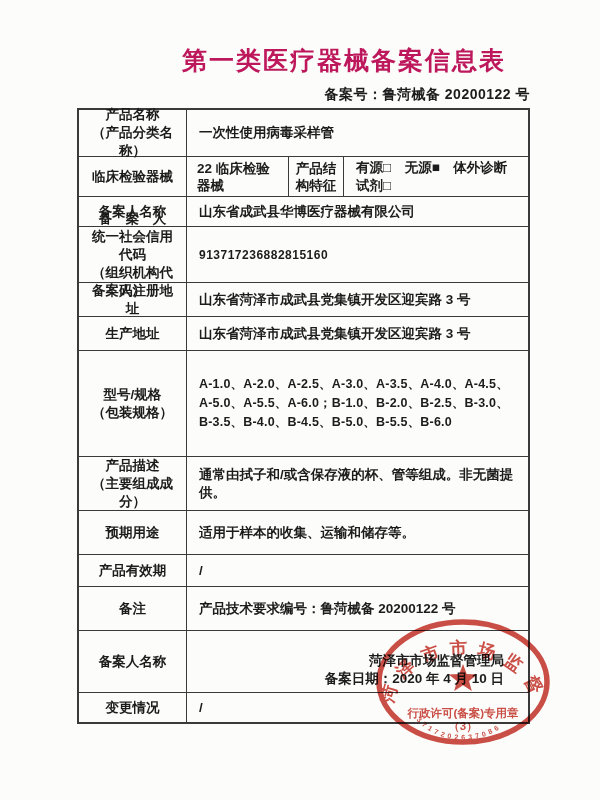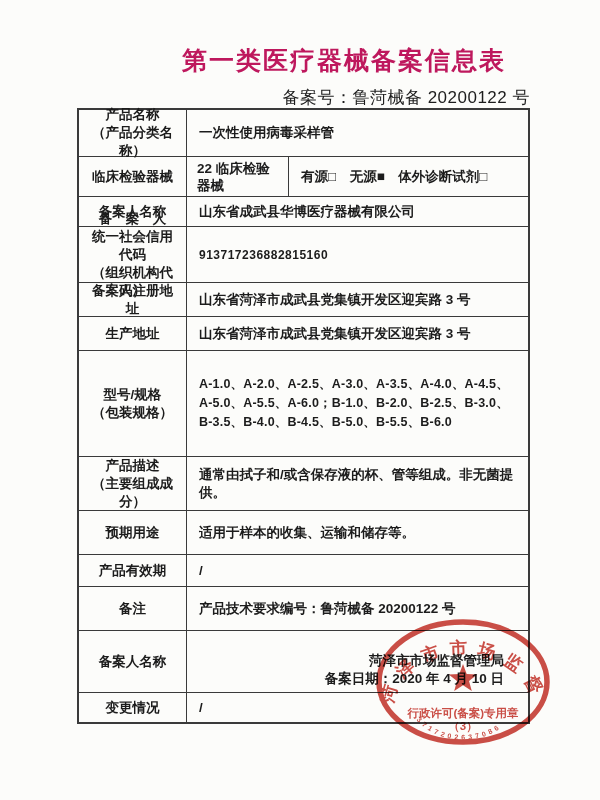--- a/index.html
+++ b/index.html
@@ -13,21 +13,21 @@
   }
   .page-title {
     position:absolute; top:44px; left:0; width:600px;
     text-align:center;
     font-size:25px; font-weight:700; letter-spacing:2px;
     color:#be185d;
     margin-left:44px;
   }
   .filing-no {
     position:absolute; top:86px; right:70px;
-    font-size:17px; font-weight:400; letter-spacing:.5px;
+    font-size:14px; font-weight:700; letter-spacing:.5px;
   }
   .form-table {
     position:absolute; left:77px; top:108px; width:453px;
     border:2px solid #3a3a3a;
     background:transparent;
   }
   .row { display:flex; align-items:stretch; }
   .row + .row { border-top:1.5px solid #3a3a3a; }
   .lbl {
     width:108px; flex:0 0 108px;
@@ -89,20 +89,22 @@
 
   <div class="row r1">
     <div class="lbl">产品名称
 （产品分类名称）</div>
     <div class="val">一次性使用病毒采样管</div>
   </div>
 
   <div class="row r2">
     <div class="lbl">临床检验器械</div>
     <div class="cell-mid">22 临床检验器械</div>
+    <div class="cell-lbl2">产品结
+构特征</div>
     <div class="val">有源□　无源■　体外诊断试剂□</div>
   </div>
 
   <div class="row r3">
     <div class="lbl">备案人名称</div>
     <div class="val">山东省成武县华博医疗器械有限公司</div>
   </div>
 
   <div class="row r4">
     <div class="lbl">备　案　人

